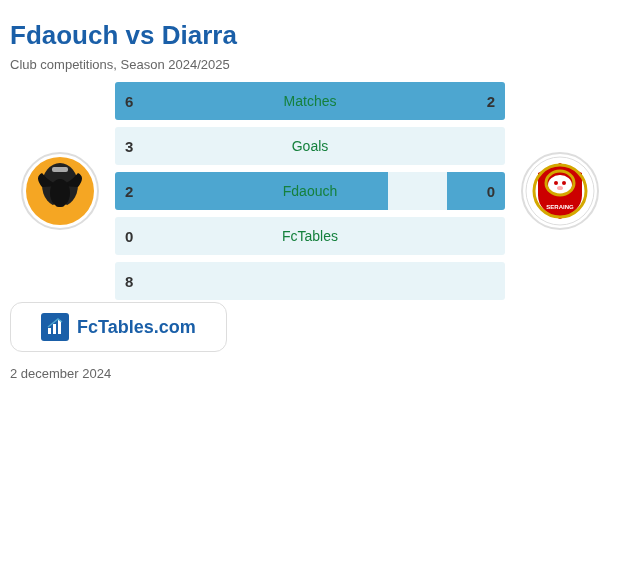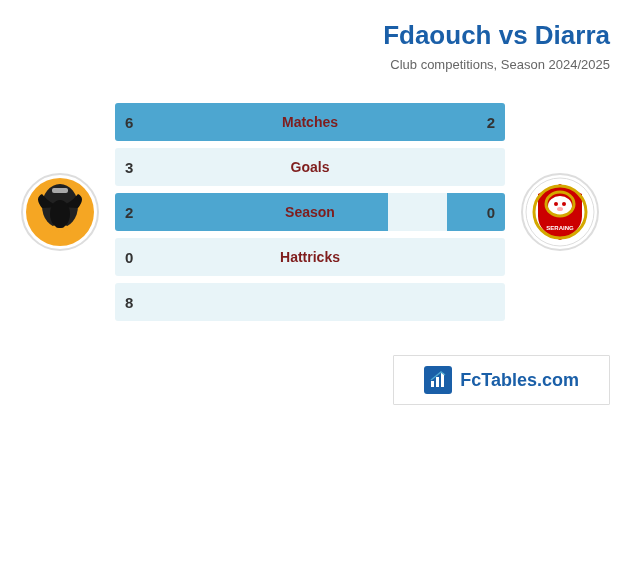--- a/index.html
+++ b/index.html
@@ -9,36 +9,36 @@
       background: #fff;
       font-family: Arial, sans-serif;
       overflow: hidden;
     }
 
     .page-container {
       width: 620px;
       height: 580px;
       display: flex;
       flex-direction: column;
-      align-items: flex-end;
+      align-items: flex-start;
       padding: 20px 10px 6px;
     }
 
     .title {
       font-size: 26px;
       font-weight: bold;
       color: #1a5fa8;
       margin-bottom: 6px;
       text-align: center;
     }
 
     .subtitle {
       font-size: 13px;
       color: #666;
-      margin-bottom: 31px;
+      margin-bottom: 10px;
       text-align: center;
     }
 
     .main-content {
       display: flex;
       flex-direction: row;
       align-items: center;
       width: 100%;
       justify-content: center;
       gap: 10px;
@@ -111,22 +111,22 @@
       font-weight: bold;
       color: #333;
       z-index: 3;
     }
 
     .stat-label {
       position: absolute;
       left: 50%;
       transform: translateX(-50%);
       font-size: 14px;
-      color: #7f1d1d;
-      font-weight: bold;
+      color: #15803d;
+      font-weight: normal;
       z-index: 3;
       white-space: nowrap;
     }
 
     .stat-right-value {
       position: absolute;
       right: 10px;
       font-size: 15px;
       font-weight: bold;
       color: #333;
@@ -149,24 +149,24 @@
       position: absolute;
       right: 0;
       top: 0;
       height: 100%;
       background: #4da6d0;
       border-radius: 0 3px 3px 0;
       z-index: 1;
     }
 
     .fctables-banner {
-      margin-top: 34px;
+      margin-top: 2px;
       background: #fff;
       border: 1px solid #ddd;
-      border-radius: 1px;
+      border-radius: 12px;
       padding: 10px 30px;
       display: flex;
       align-items: center;
       gap: 8px;
     }
 
     .fctables-icon {
       width: 28px;
       height: 28px;
       background: #1a5fa8;
@@ -235,28 +235,28 @@
           <div class="stat-bar-bg">
             <span class="stat-left-value">3</span>
             <span class="stat-label">Goals</span>
           </div>
         </div>
         <div class="stat-row">
           <div class="stat-bar-bg">
             <div class="stat-fill-left" style="width: 70%;"></div>
             <div class="stat-fill-right" style="width: 15%;"></div>
             <span class="stat-left-value">2</span>
-            <span class="stat-label">Season</span>
+            <span class="stat-label">Fdaouch</span>
             <span class="stat-right-value">0</span>
           </div>
         </div>
         <div class="stat-row">
           <div class="stat-bar-bg">
             <span class="stat-left-value">0</span>
-            <span class="stat-label">Hattricks</span>
+            <span class="stat-label">FcTables</span>
           </div>
         </div>
         <div class="stat-row">
           <div class="stat-bar-bg">
             <span class="stat-left-value">8</span>
           </div>
         </div>
       </div>
 
     <div class="logo-right">
@@ -291,14 +291,15 @@
       <svg width="18" height="18" viewBox="0 0 18 18">
         <rect x="2" y="10" width="3" height="6" fill="#fff"></rect>
         <rect x="7" y="6" width="3" height="10" fill="#fff"></rect>
         <rect x="12" y="2" width="3" height="14" fill="#fff"></rect>
         <polyline points="2,9 7,5 12,1 16,4" fill="none" stroke="#4da6d0" stroke-width="1.5"></polyline>
       </svg>
     </div>
     <span class="fctables-text">FcTables.com</span>
   </div>
 
+  <div class="date-footer">2 december 2024</div>
 
 </div>
 
 </body></html>

